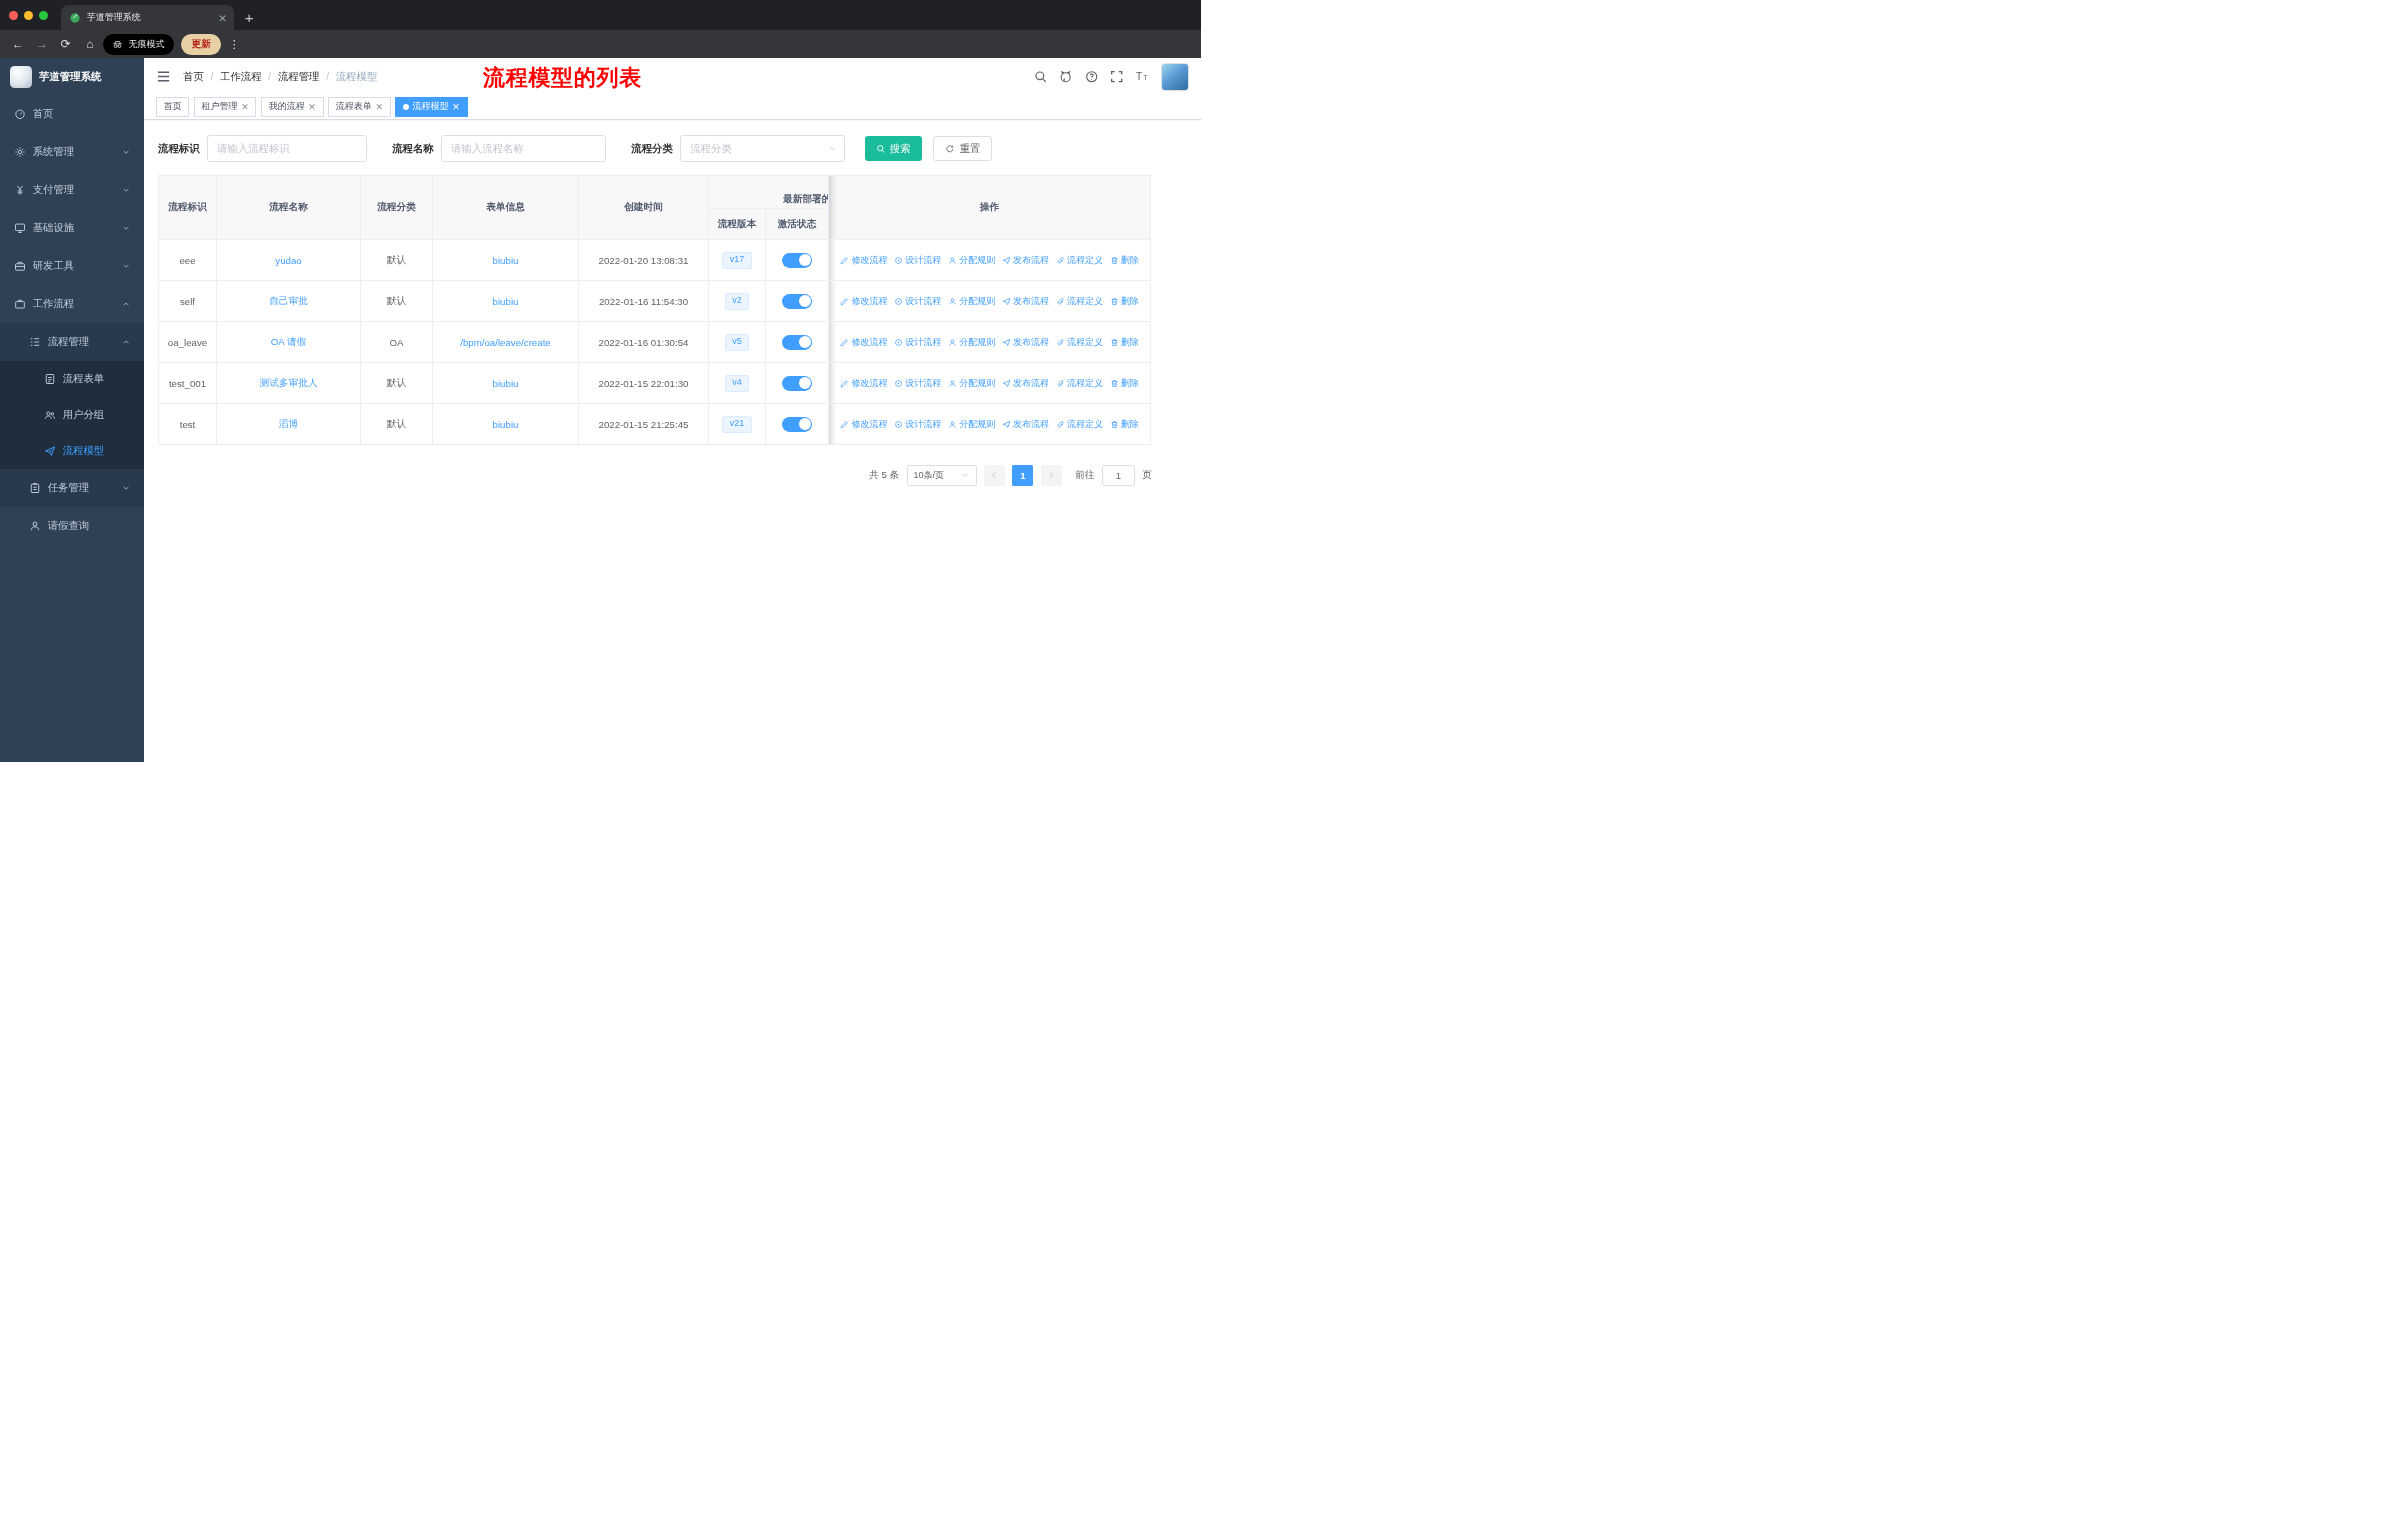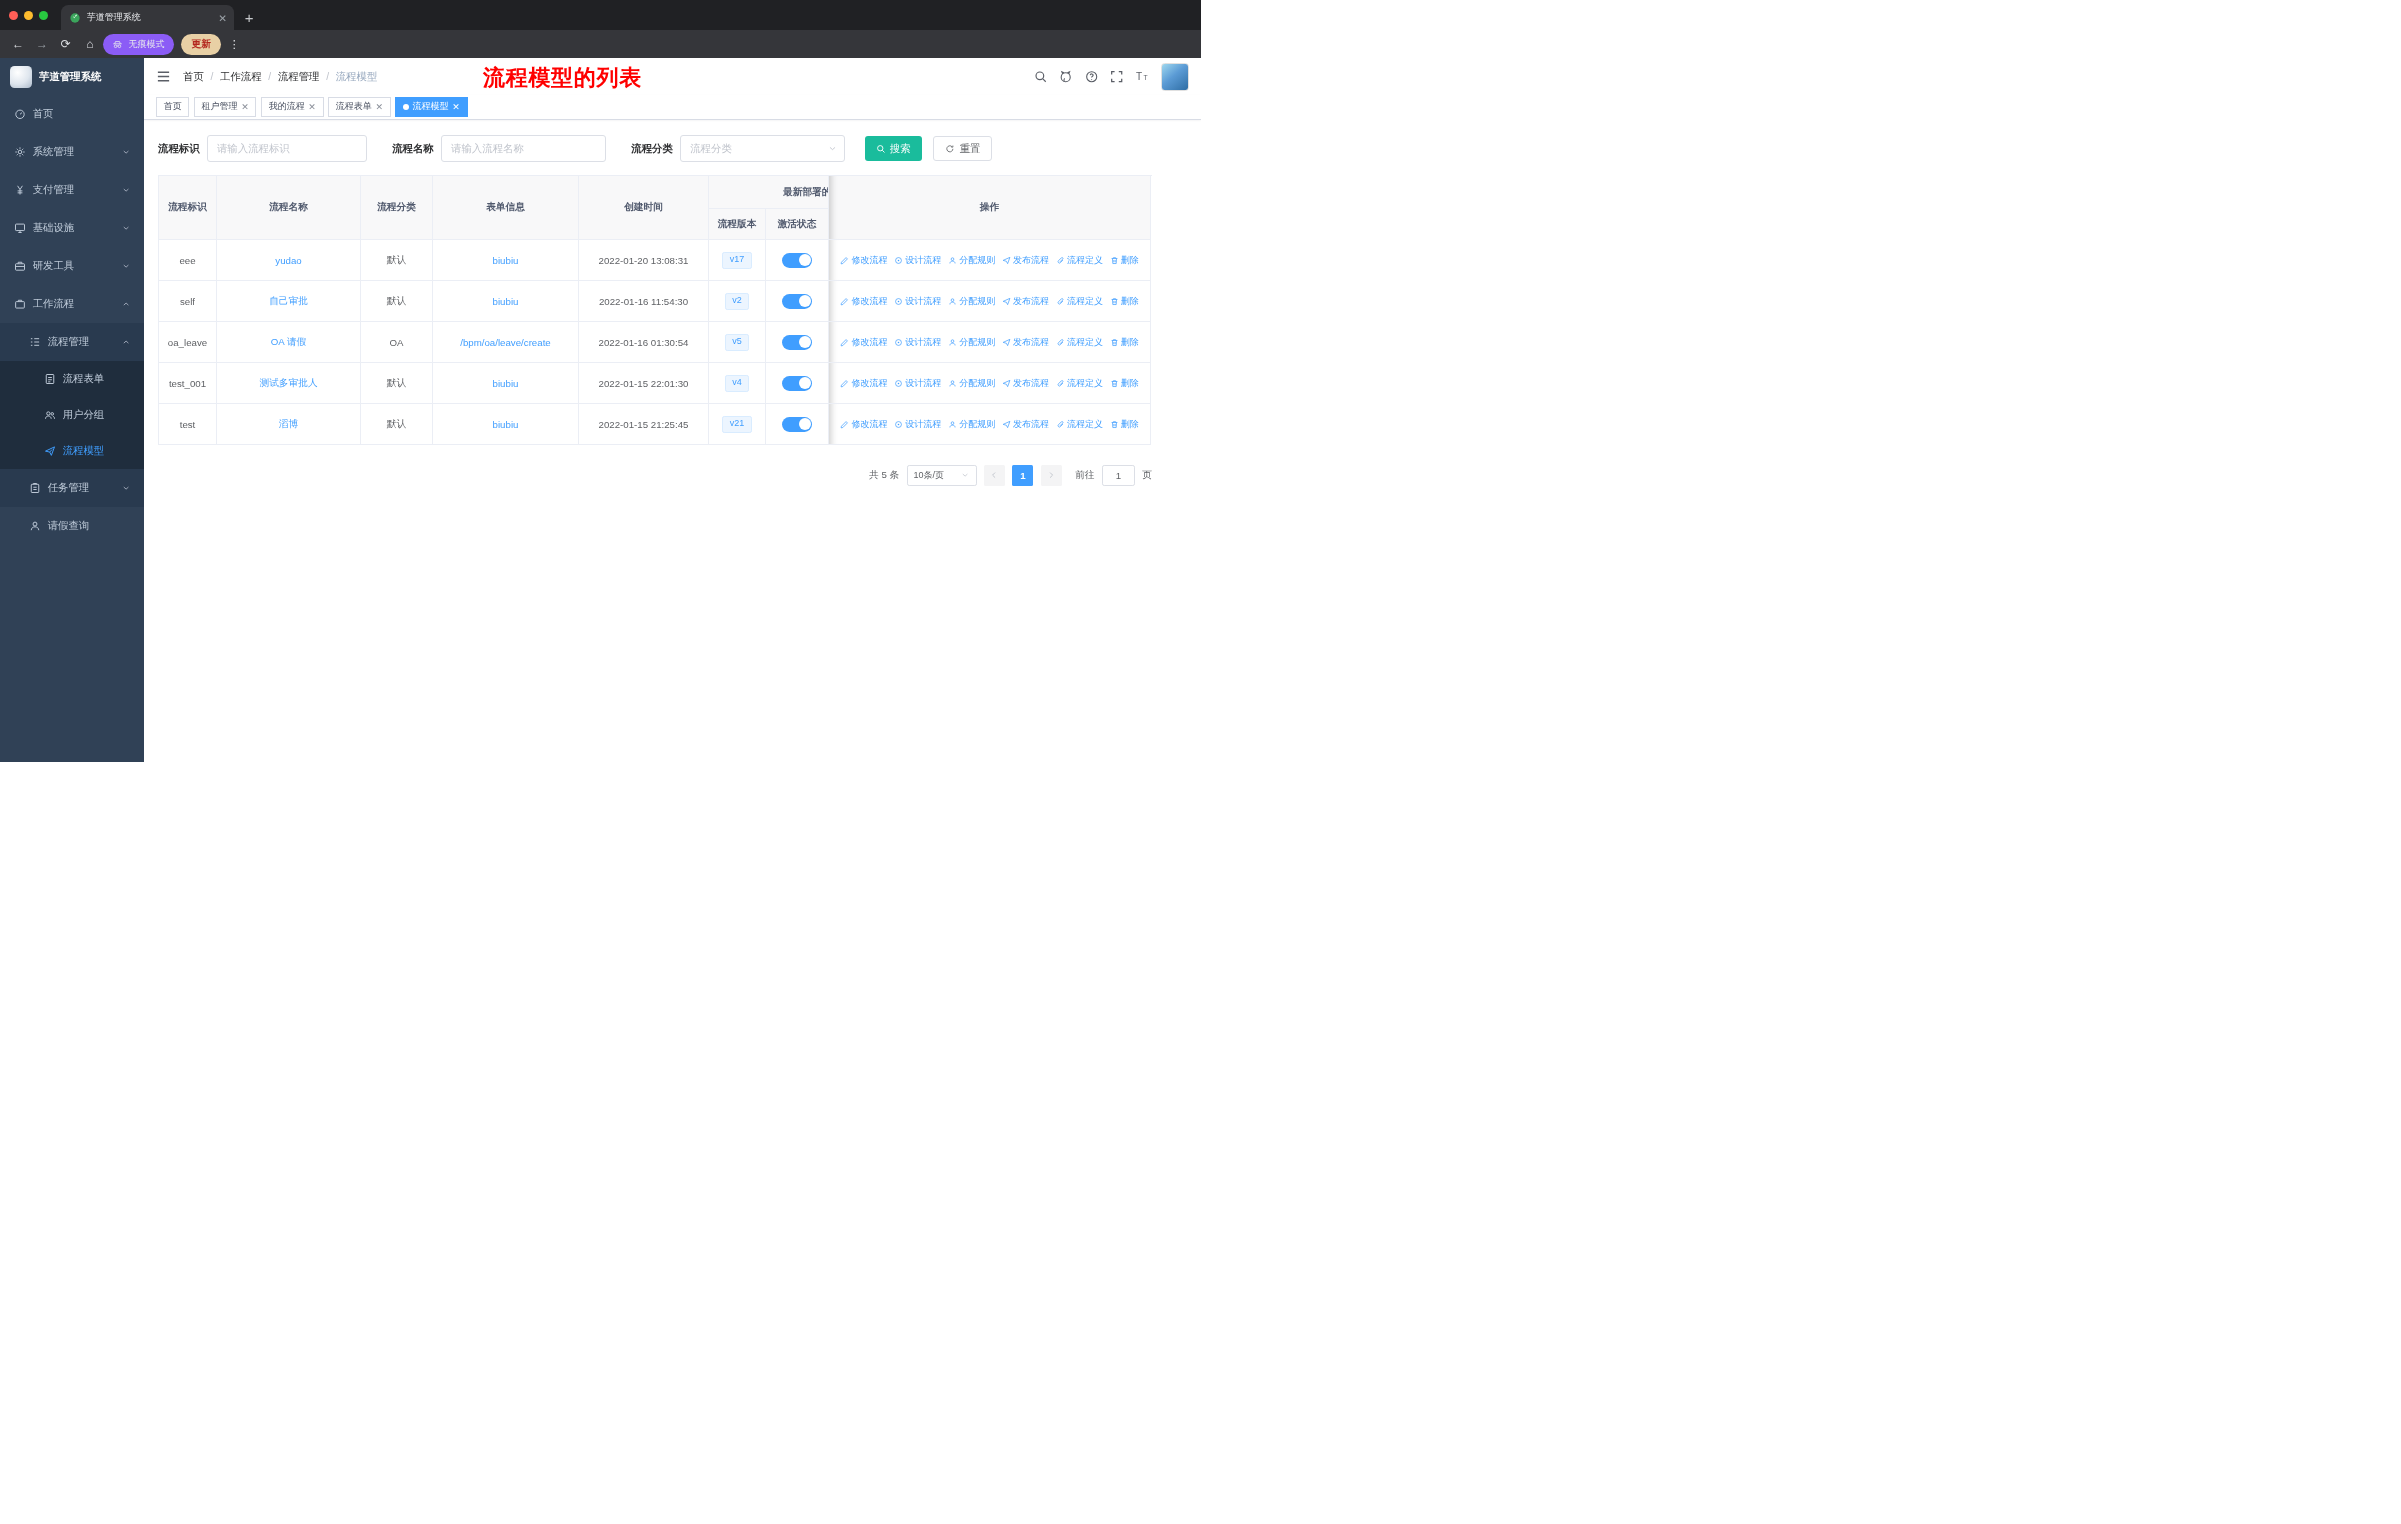--- a/index.html
+++ b/index.html
@@ -17,21 +17,21 @@
   .tab-close { color:#9aa0a6; margin-left:auto; font-size:10.4px; cursor:pointer; }
   .newtab { color:#c7cacd; font-size:15px; margin:0 0 4.5px 10.4px; cursor:pointer; }
   .toolbar { height:28px; background:#35363a; display:flex; align-items:center; padding:0 7.4px; gap:3px; flex-shrink:0; }
   .navbtn { color:#9aa0a6; font-size:12px; width:21px; height:21px; display:flex; align-items:center; justify-content:center; border-radius:50%; cursor:pointer; }
   .navbtn.lit { color:#dadce0; }
   .omnibox { flex:1; height:21px; background:#202124; border-radius:10.4px; display:flex; align-items:center; padding:0 9px; gap:5.2px; margin:0 4.5px; min-width:0; }
   .sec-label { color:#9aa0a6; font-size:9px; }
   .omni-sep { width:0.7px; height:10.4px; background:#5f6368; margin:0 2.2px; }
   .url-text { color:#e8eaed; font-size:9.7px; white-space:nowrap; }
   .omni-right { margin-left:auto; display:flex; gap:7.4px; align-items:center; color:#9aa0a6; }
-  .incog { height:21px; background:#8b5cf6; border-radius:10.4px; display:flex; align-items:center; gap:5.2px; padding:0 9px; color:#e8eaed; font-size:9px; white-space:nowrap; }
+  .incog { height:21px; background:#000000; border-radius:10.4px; display:flex; align-items:center; gap:5.2px; padding:0 9px; color:#e8eaed; font-size:9px; white-space:nowrap; }
   .update-pill { height:21px; background:#e8d0a5; border-radius:10.4px; display:flex; align-items:center; padding:0 10.4px; color:#b3261e; font-size:9.7px; font-weight:700; margin-left:4.5px; white-space:nowrap; cursor:pointer; }
   .kebab { color:#e8eaed; font-size:11px; padding:0 4.5px; cursor:pointer; }
 
   
   .app { flex:1; display:flex; min-height:0; }
 
   
   .sidebar { width:144px; background:#304156; color:#bfcbd9; flex-shrink:0; display:flex; flex-direction:column; overflow:hidden; }
   .logo-row { height:37px; display:flex; align-items:center; gap:7.4px; padding:0 9.7px; color:#fff; font-size:10.4px; font-weight:700; flex-shrink:0; }
   .logo-img { width:22px; height:22px; border-radius:4.5px; background:radial-gradient(circle at 35% 30%, #ffffff, #dfe6ee 55%, #aab8c9); flex-shrink:0; }
@@ -91,21 +91,21 @@
   .th-main { height:33px; }
   thead tr:first-child th[rowspan] { height:64px; }
   .th-sub th { height:31px; }
   td { height:41px; background:#fff; }
   .cell-link { color:#409eff; cursor:pointer; }
   .vtag { display:inline-block; background:#ecf5ff; border:0.7px solid #d9ecff; color:#409eff; border-radius:2.2px; padding:2.2px 6.7px; font-size:9px; line-height:1.1; }
   .switch { width:30px; height:15px; border-radius:7.4px; background:#409eff; position:relative; display:inline-block; vertical-align:middle; cursor:pointer; }
   .switch::after { content:""; position:absolute; right:1.5px; top:1.5px; width:12px; height:12px; border-radius:50%; background:#fff; }
   .col-op { box-shadow:inset 9px 0 7.4px -7.4px rgba(0,0,0,.22); }
   th.group-th { position:relative; }
-  .group-clip { position:absolute; left:74px; top:0; height:33px; display:flex; align-items:center; white-space:nowrap; }
+  .group-clip { position:absolute; left:74px; top:7px; height:33px; display:flex; align-items:center; white-space:nowrap; }
   .ops { display:flex; align-items:center; justify-content:center; gap:6.7px; padding:0 4.5px; }
   .op-link { display:inline-flex; align-items:center; gap:2.2px; color:#409eff; font-size:9px; cursor:pointer; white-space:nowrap; text-decoration:none; }
   .ai { width:9px; height:9px; flex-shrink:0; }
 
   
   .pagination { width:994px; display:flex; align-items:center; justify-content:flex-end; gap:7.4px; margin-top:19.4px; font-size:9.7px; color:#606266; }
   .psize { width:70px; height:21px; border:0.7px solid #dcdfe6; border-radius:2.2px; display:flex; align-items:center; justify-content:space-between; padding:0 6px; font-size:9px; color:#606266; cursor:pointer; }
   .pbtn { width:21px; height:21px; background:#f4f4f5; border-radius:1.5px; display:flex; align-items:center; justify-content:center; color:#c0c4cc; cursor:pointer; }
   .pcur { width:21px; height:21px; background:#409eff; border-radius:1.5px; display:flex; align-items:center; justify-content:center; color:#fff; font-weight:700; cursor:pointer; }
   .goto-input { width:33px; height:21px; border:0.7px solid #dcdfe6; border-radius:2.2px; text-align:center; font-size:9.7px; color:#606266; outline:none; font-family:inherit; }

